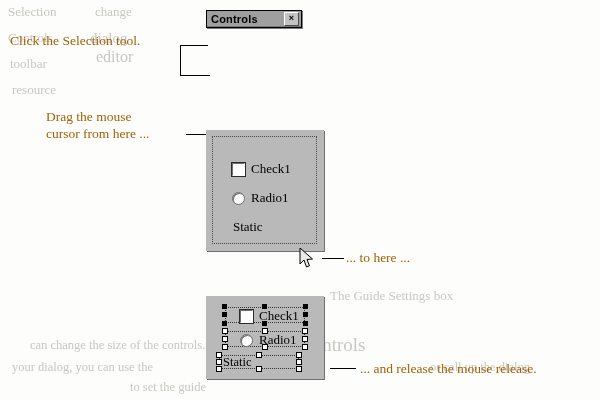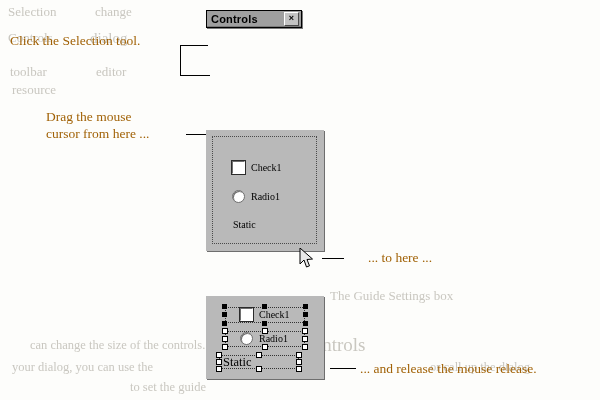--- a/index.html
+++ b/index.html
@@ -146,21 +146,21 @@
     left: 6px; top: 6px;
     width: 105px; height: 108px;
     border: 1px dotted #4a4a4a;
     box-sizing: border-box;
   }
   .ctl-row {
     position: absolute;
     display: flex;
     align-items: center;
     font-family: "Liberation Serif", serif;
-    font-size: 10px;
+    font-size: 13px;
     color: #000;
   }
   .row-check { left: 26px; top: 31px; }
   .row-radio { left: 26px; top: 60px; }
   .row-static{ left: 27px; top: 89px; }
   .cb {
     width: 11px; height: 11px;
     background: #fff;
     border-top: 1px solid #6e6e6e;
     border-left: 1px solid #6e6e6e;
@@ -225,22 +225,22 @@
   }
 </style>
 </head>
 <body>
 
 <div>
   <span class="ghost bold" style="left:8px;  top:4px;   font-size:13px;">Selection</span>
   <span class="ghost" style="left:95px; top:4px;   font-size:13px;">change</span>
   <span class="ghost" style="left:8px;  top:30px;  font-size:13px;">Controls</span>
   <span class="ghost" style="left:90px; top:30px;  font-size:15px;">dialog</span>
-  <span class="ghost" style="left:10px; top:64px;  font-size:13px;">toolbar</span>
-  <span class="ghost" style="left:96px; top:64px;  font-size:13px;">editor</span>
+  <span class="ghost" style="left:10px; top:56px;  font-size:13px;">toolbar</span>
+  <span class="ghost" style="left:96px; top:48px;  font-size:16px;">editor</span>
   <span class="ghost" style="left:12px; top:82px;  font-size:13px;">resource</span>
   <span class="ghost bold" style="left:330px;top:288px; font-size:13px;">The Guide Settings box</span>
   <span class="ghost bold" style="left:300px;top:334px; font-size:19px;">Controls</span>
   <span class="ghost" style="left:30px; top:338px; font-size:12.5px;">can change the size of the controls. The dialog also</span>
   <span class="ghost" style="left:12px; top:360px; font-size:12.5px;">your dialog, you can use the</span>
   <span class="ghost" style="left:430px;top:360px; font-size:12.5px;">or call up the dialog</span>
   <span class="ghost" style="left:130px;top:380px; font-size:12.5px;">to set the guide</span>
 </div>
 
 <div class="caption" style="left:10px; top:33px;">Click the Selection tool.</div>
@@ -275,21 +275,21 @@
   <div class="ctl-row row-static">
     <span>Static</span>
   </div>
 </div>
 
 <svg class="cursor" viewBox="0 0 16 20">
   <path d="M1 0 L1 16 L5 12 L7.5 19 L10.5 17.8 L8 11.5 L13.5 11 Z" fill="#e9e9e9" stroke="#000" stroke-width="1"></path>
 </svg>
 
 <div class="leader" style="left:322px; top:258px; width:22px;"></div>
-<div class="caption" style="left:368px; top:250px;">... to here ...</div>
+<div class="caption" style="left:346px; top:250px;">... to here ...</div>
 
 <div class="form-bot">
 
   <div class="sel-box" style="left:16px; top:8px; width:86px; height:22px;">
     <div class="inner"></div>
     <div class="handle" style="left:0;     top:0;"></div>
     <div class="handle" style="left:40px;  top:0;"></div>
     <div class="handle" style="right:0;    top:0;"></div>
     <div class="handle" style="left:0;     top:8px;"></div>
     <div class="handle" style="right:0;    top:8px;"></div>

